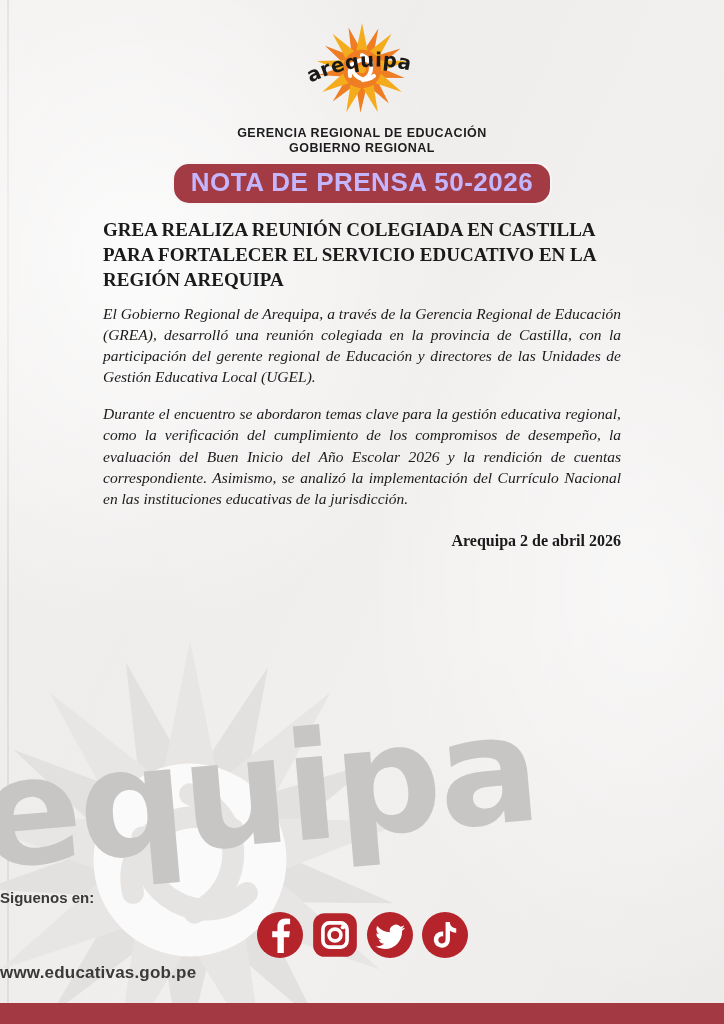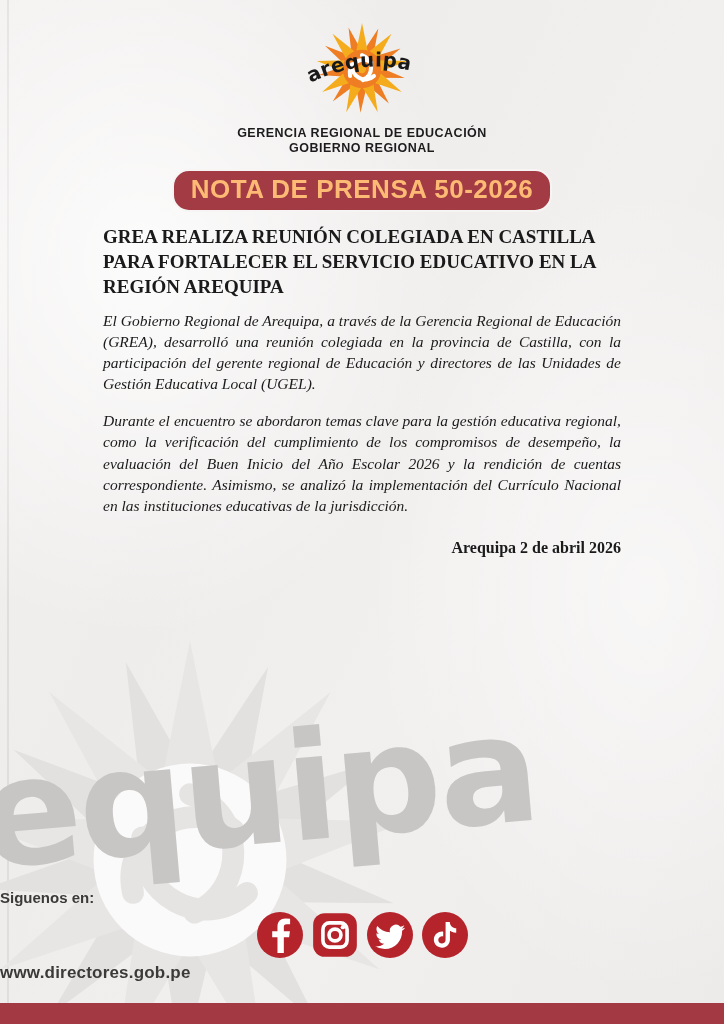--- a/index.html
+++ b/index.html
@@ -30,22 +30,22 @@
 
   
   .content{position:relative;z-index:1;}
   .header{padding-top:12px;text-align:center;}
   .logo-svg{display:block;margin:0 auto;}
   .org-line{
     font-family:"Liberation Sans",sans-serif;font-weight:bold;
     font-size:12.5px;color:#1c1c1c;letter-spacing:.5px;line-height:1.18;
   }
   .banner{
-    display:inline-block;margin-top:13px;
-    background:#a23b44;color:#fdba74;
+    display:inline-block;margin-top:6px;
+    background:#a23b44;color:#c4b5fd;
     border:2px solid #f7f5f4;border-radius:17px;
     font-family:"Liberation Sans",sans-serif;font-weight:bold;
     font-size:26px;letter-spacing:.5px;
     padding:3px 17px 5px 17px;
   }
 
   
   .doc{width:518px;margin:12px auto 0 auto;color:#1a1a1a;}
   .headline{
     font-weight:bold;font-size:19px;line-height:1.32;text-align:left;
@@ -158,17 +158,17 @@
           <path transform="translate(4.3,5.2) scale(0.65)" fill="#ffffff" d="M23.953 4.57a10 10 0 0 1-2.825.775 4.958 4.958 0 0 0 2.163-2.723c-.951.555-2.005.959-3.127 1.184a4.92 4.92 0 0 0-8.384 4.482C7.69 8.095 4.067 6.13 1.64 3.162a4.82 4.82 0 0 0-.666 2.475c0 1.71.87 3.213 2.188 4.096a4.9 4.9 0 0 1-2.228-.616v.06a4.923 4.923 0 0 0 3.946 4.827 5 5 0 0 1-2.212.085 4.936 4.936 0 0 0 4.604 3.417 9.867 9.867 0 0 1-6.102 2.105c-.39 0-.779-.023-1.17-.067a13.995 13.995 0 0 0 7.557 2.209c9.053 0 13.998-7.496 13.998-13.985 0-.21 0-.42-.015-.63A9.935 9.935 0 0 0 24 4.59z"></path>
         </svg>
       </span>
       <span class="social-icon">
         <svg width="46" height="46" viewBox="0 0 24 24">
           <circle cx="12" cy="12" r="12" fill="#b5232b"></circle>
           <path transform="translate(5.3,5.2) scale(0.56)" fill="#ffffff" d="M12.525.02c1.31-.02 2.61-.01 3.91-.02.08 1.53.63 3.09 1.75 4.17 1.12 1.11 2.7 1.62 4.24 1.79v4.03c-1.44-.05-2.89-.35-4.2-.97-.57-.26-1.1-.59-1.62-.93-.01 2.92.01 5.84-.02 8.75-.08 1.4-.54 2.79-1.35 3.94-1.31 1.92-3.58 3.17-5.91 3.21-1.43.08-2.86-.31-4.08-1.03-2.02-1.19-3.44-3.37-3.65-5.71-.02-.5-.03-1-.01-1.49.18-1.9 1.12-3.72 2.58-4.96 1.66-1.44 3.98-2.13 6.15-1.72.02 1.48-.04 2.96-.04 4.44-.99-.32-2.15-.23-3.02.37-.63.41-1.11 1.04-1.36 1.75-.21.51-.15 1.07-.14 1.61.24 1.64 1.82 3.02 3.5 2.87 1.12-.01 2.19-.66 2.77-1.61.19-.33.4-.67.41-1.06.1-1.79.06-3.57.07-5.36.01-4.03-.01-8.05.02-12.07z"></path>
         </svg>
       </span>
     </div>
-    <div class="website">www.directores.gob.pe</div>
+    <div class="website">www.educativas.gob.pe</div>
   </div>
 
   <div class="bottom-bar"></div>
 </div>
 
 </body></html>

